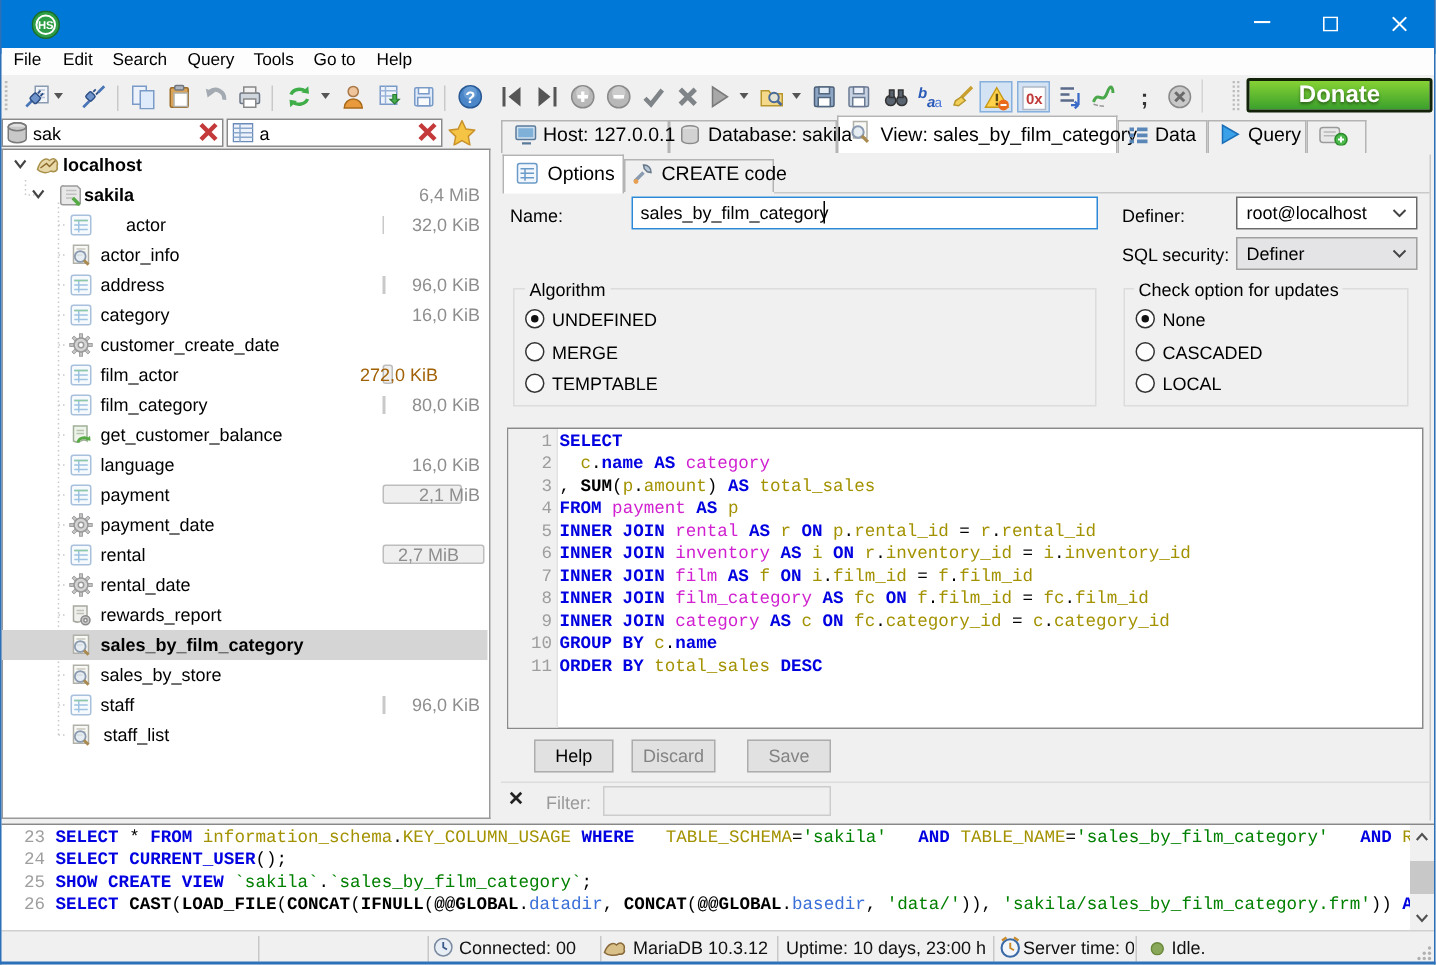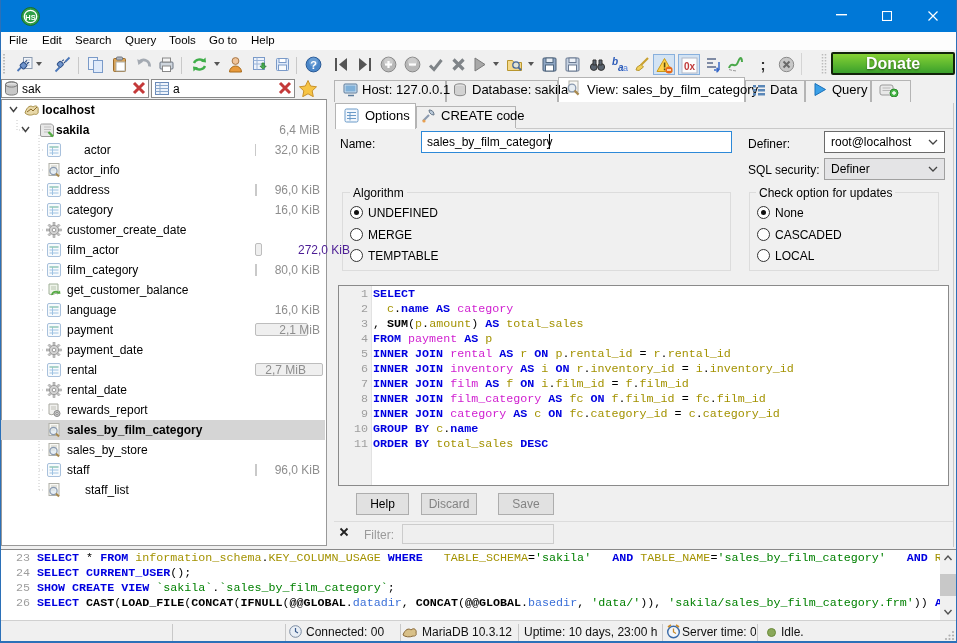--- a/index.html
+++ b/index.html
@@ -349,21 +349,21 @@
   </svg>
 <div class="lbl" style="left:67px;top:223px;">customer_create_date</div>
 <div class="trow" style="left:1px;top:240px;"></div>
 <svg class="abs" style="left:46px;top:242px" width="16" height="16" viewBox="0 0 16 16">
     <rect x="1.5" y="1.5" width="13" height="13" rx="1.5" fill="#f6fafd" stroke="#a8c0dc"></rect>
     <path d="M3.5 5 h9 M3.5 8 h9 M3.5 11 h9 M6.5 5 v8" stroke="#9ec2e2" stroke-width="1"></path>
     <path d="M3.5 5 h9" stroke="#8cc9a4" stroke-width="1"></path>
   </svg>
 <div class="lbl" style="left:67px;top:243px;">film_actor</div>
 <div class="tbar" style="top:243px;width:7px"></div>
-<div class="tsize" style="top:243px;right:607px;position:absolute;color:#4c1d95">272,0 KiB</div>
+<div class="tsize" style="top:243px;right:665px;position:absolute;color:#a16207">272,0 KiB</div>
 <div class="trow" style="left:1px;top:260px;"></div>
 <svg class="abs" style="left:46px;top:262px" width="16" height="16" viewBox="0 0 16 16">
     <rect x="1.5" y="1.5" width="13" height="13" rx="1.5" fill="#f6fafd" stroke="#a8c0dc"></rect>
     <path d="M3.5 5 h9 M3.5 8 h9 M3.5 11 h9 M6.5 5 v8" stroke="#9ec2e2" stroke-width="1"></path>
     <path d="M3.5 5 h9" stroke="#8cc9a4" stroke-width="1"></path>
   </svg>
 <div class="lbl" style="left:67px;top:263px;">film_category</div>
 <div class="tline" style="top:264px;width:2px"></div>
 <div class="tsize" style="top:263px;right:637px;position:absolute;color:#8e8e8e">80,0 KiB</div>
 <div class="trow" style="left:1px;top:280px;"></div>
@@ -461,21 +461,21 @@
 <div class="lbl" style="left:67px;top:463px;">staff</div>
 <div class="tline" style="top:464px;width:2px"></div>
 <div class="tsize" style="top:463px;right:637px;position:absolute;color:#8e8e8e">96,0 KiB</div>
 <div class="trow" style="left:1px;top:480px;"></div>
 <svg class="abs" style="left:46px;top:482px" width="16" height="16" viewBox="0 0 16 16">
     <rect x="3" y="1.5" width="10" height="12" fill="#f8f8f4" stroke="#b0b0a8"></rect>
     <path d="M5 4 h6 M5 6 h6 M5 8 h4" stroke="#c8c8c0"></path>
     <circle cx="7.5" cy="9" r="3.6" fill="#dce8f2" fill-opacity=".6" stroke="#8a9ab0" stroke-width="1.2"></circle>
     <path d="M10 11.5 l3 3" stroke="#a88a50" stroke-width="2"></path>
   </svg>
-<div class="lbl" style="left:85px;top:483px;">staff_list</div>
+<div class="lbl" style="left:69px;top:483px;">staff_list</div>
 <div class="tab" style="left:334px;top:80px;width:112px;height:22px"></div>
 <div class="tab" style="left:446px;top:80px;width:112px;height:22px"></div>
 <div class="tab act" style="left:558px;top:77px;width:187px;height:25px"></div>
 <div class="tab" style="left:745px;top:80px;width:60px;height:22px"></div>
 <div class="tab" style="left:805px;top:80px;width:66px;height:22px"></div>
 <div class="tab" style="left:871px;top:80px;width:40px;height:22px"></div>
 <svg class="abs" style="z-index:4;left:343px;top:83px" width="16" height="14" viewBox="0 0 16 14">
     <rect x="1" y="1" width="13" height="9" rx="1" fill="#cfe0f0" stroke="#5a7a9a"></rect>
     <rect x="2.5" y="2.5" width="10" height="6" fill="#7fb0d8"></rect>
     <path d="M5 12.5 h6" stroke="#5a7a9a" stroke-width="1.5"></path>

